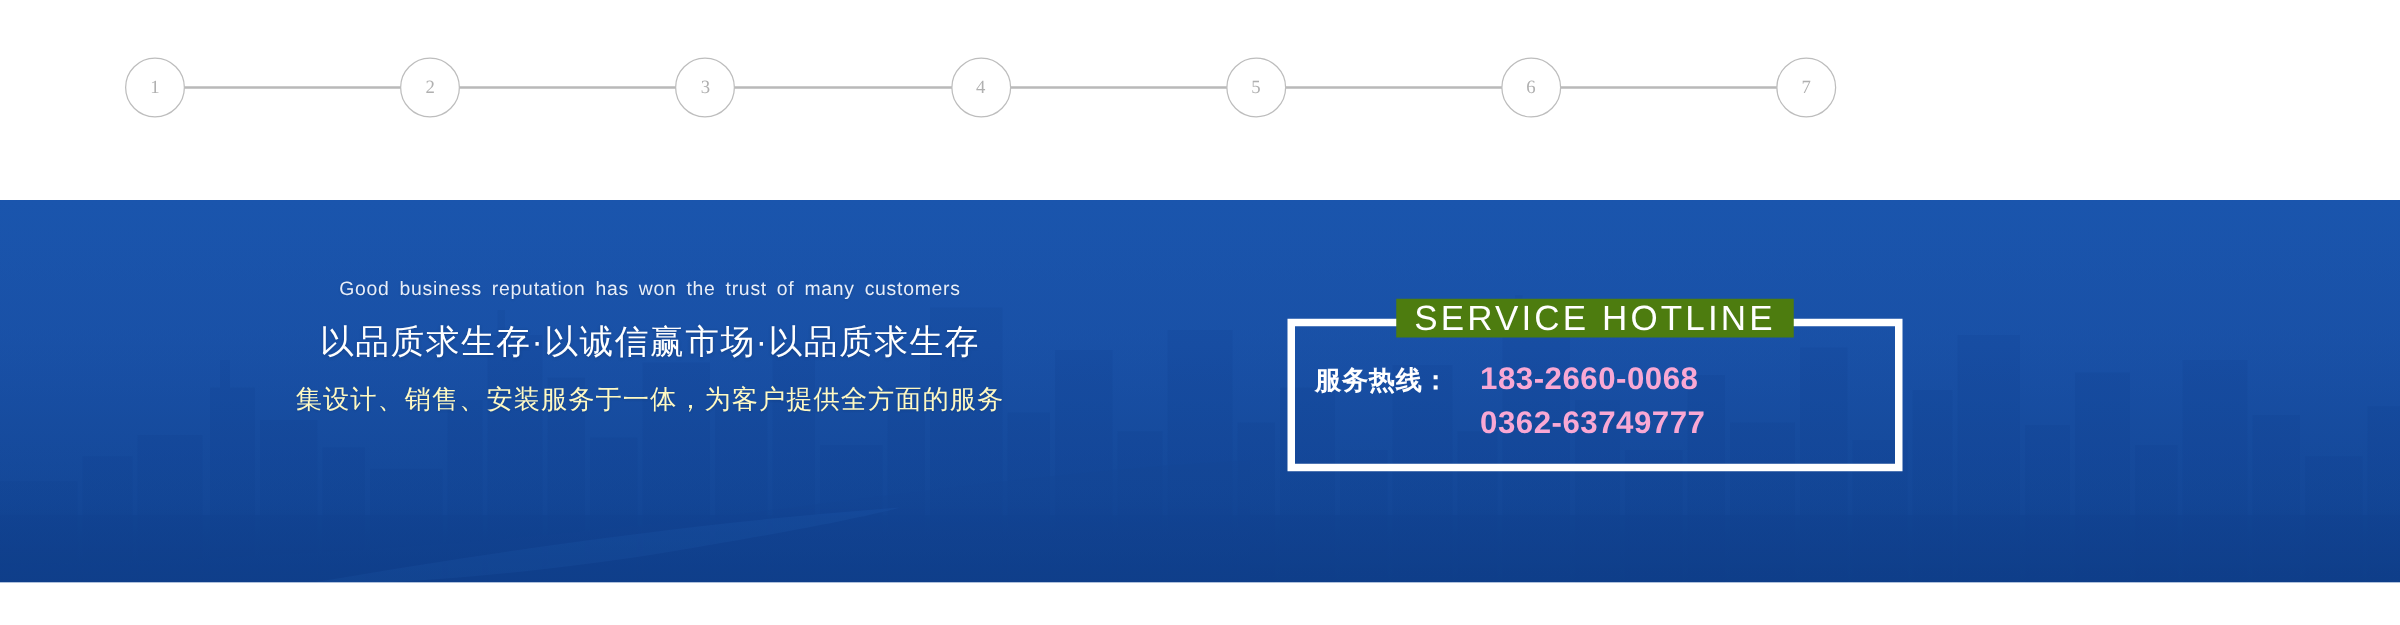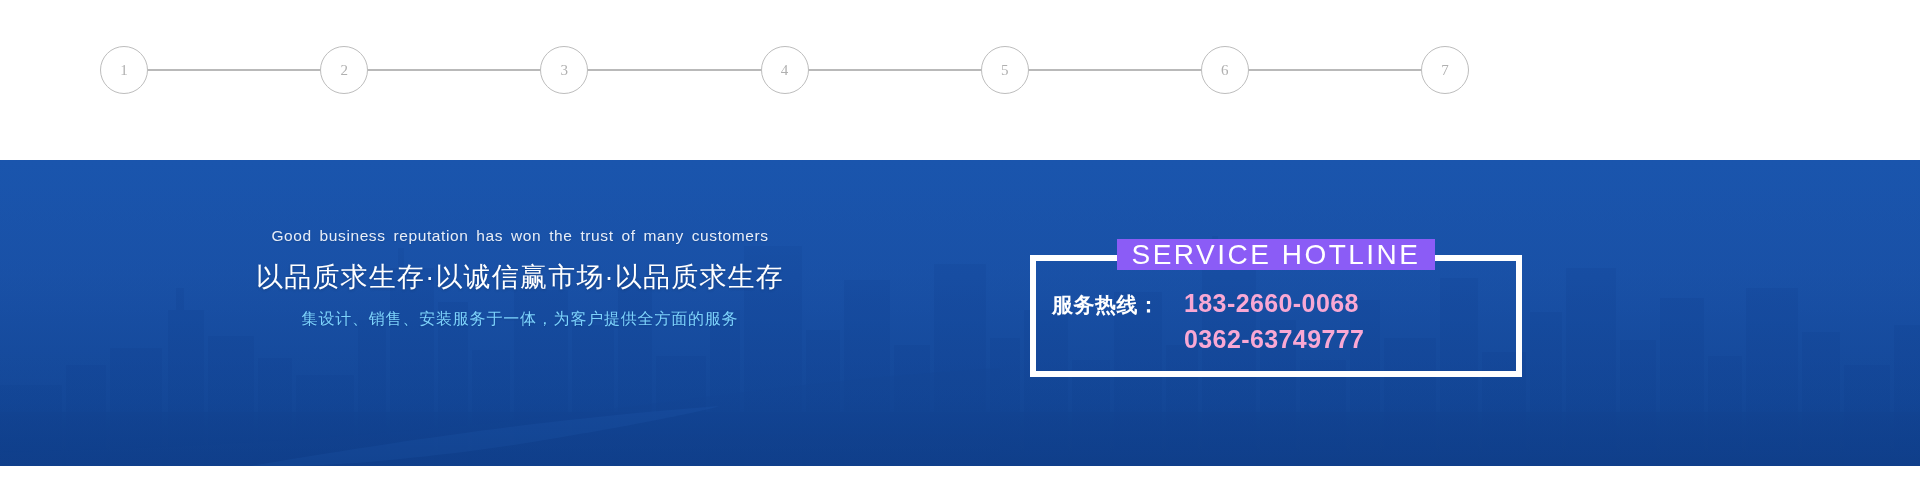--- a/index.html
+++ b/index.html
@@ -57,39 +57,39 @@
     color:#e8eef8; font-size:15.5px; letter-spacing:.6px; word-spacing:3px;
     margin-bottom:14px; white-space:nowrap;
     text-shadow:0 1px 2px rgba(0,0,0,.12);
   }
   .tag-cn-main {
     color:#ffffff; font-size:27px; letter-spacing:1.2px; white-space:nowrap;
     margin-bottom:14px; font-weight:400;
     text-shadow:0 1px 3px rgba(0,0,0,.18);
   }
   .tag-cn-sub {
-    color:#7dd3fc; font-size:16px; letter-spacing:.8px; white-space:nowrap;
+    color:#fef9c3; font-size:21px; letter-spacing:.8px; white-space:nowrap;
     text-shadow:0 1px 2px rgba(0,0,0,.12);
   }
 
   
   .hotline {
     position:absolute; left:1030px; top:95px; width:492px; height:122px; z-index:3;
   }
   .hl-frame {
     position:absolute; inset:0;
     border:6px solid #ffffff;
   }
   .hl-title {
     position:absolute; left:0; right:0; top:-19px;
     text-align:center; color:#ffffff;
     font-size:28px; letter-spacing:2.5px; line-height:38px;
     white-space:nowrap;
   }
-  .hl-title span { background:#8b5cf6; padding:0 14px; }
+  .hl-title span { background:#4d7c0f; padding:0 14px; }
   .hl-rows {
     position:absolute; left:0; right:0; top:34px;
     display:flex; flex-direction:column; gap:6px; padding-left:22px;
   }
   .hl-row { display:flex; align-items:baseline; white-space:nowrap; }
   .hl-label {
     color:#ffffff; font-size:21px; font-weight:bold; letter-spacing:.5px;
     min-width:122px;
   }
   .hl-num {

